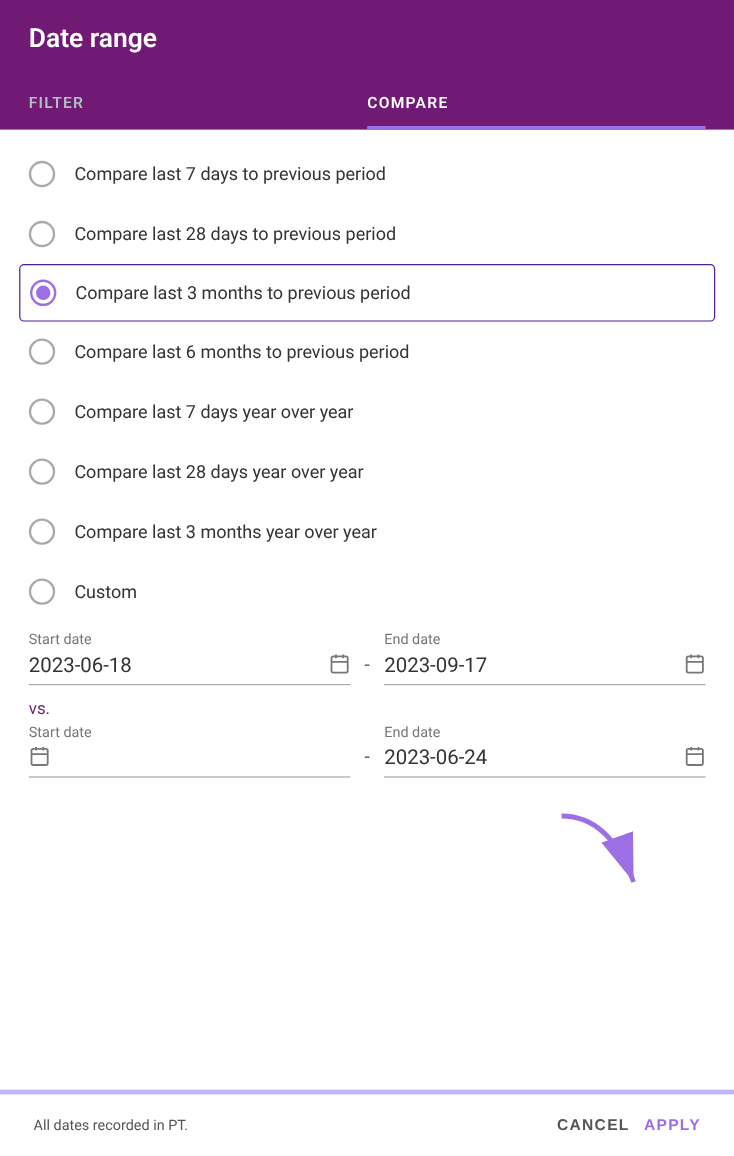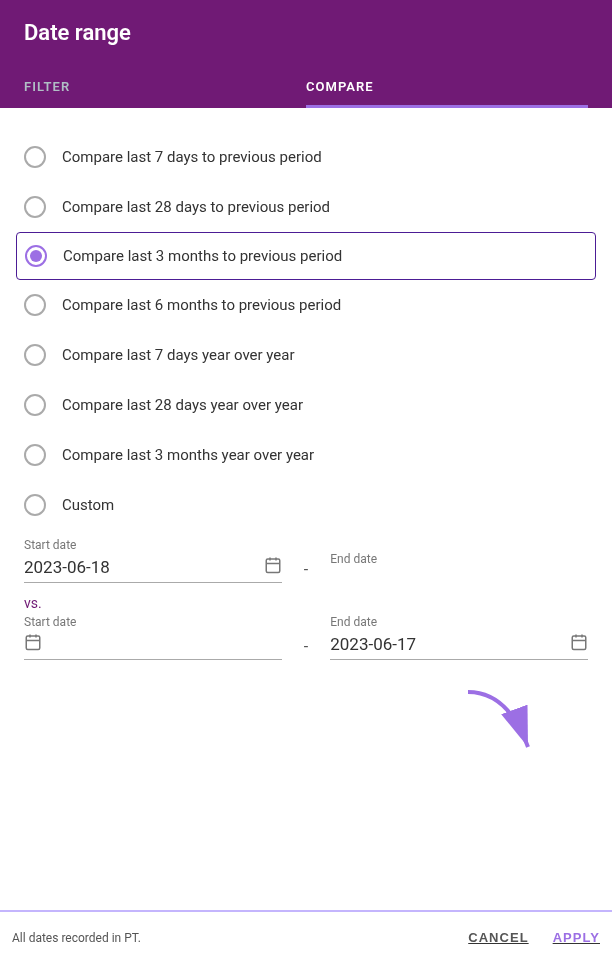--- a/index.html
+++ b/index.html
@@ -47,21 +47,21 @@
       content: '';
       position: absolute;
       bottom: 0;
       left: 0;
       right: 0;
       height: 3px;
       background: #9c6fe4;
     }
 
     .content {
-      padding: 24px 24px 0 24px;
+      padding: 12px 24px 0 24px;
     }
 
     .radio-option {
       display: flex;
       align-items: center;
       padding: 14px 0;
       cursor: pointer;
       border-radius: 4px;
     }
 
@@ -101,22 +101,22 @@
       font-size: 15px;
       color: #333;
     }
 
     .custom-section {
       padding: 8px 0 0 0;
     }
 
     .date-row {
       display: flex;
-      align-items: center;
-      gap: 22px;
+      align-items: flex-start;
+      gap: 12px;
       margin-bottom: 12px;
     }
 
     .date-group {
       flex: 1;
     }
 
     .date-label {
       font-size: 12px;
       color: #777;
@@ -157,35 +157,34 @@
     }
 
     .footer {
       position: absolute;
       bottom: 0;
       left: 0;
       right: 0;
       display: flex;
       align-items: center;
       justify-content: space-between;
-      padding: 18px 12px;
-      border-top: 2px solid #c4b5fd;
+      padding: 18px 28px;
+      border-top: 4px solid #c4b5fd;
       background: #fff;
     }
 
     .footer-note {
       font-size: 12px;
       color: #555;
     }
 
     .footer-buttons {
       display: flex;
-      gap: 24px;
+      gap: 12px;
       align-items: flex-start;
-      text-decoration: underline;
     }
 
     .btn-cancel {
       font-size: 13px;
       font-weight: 600;
       color: #555;
       letter-spacing: 0.08em;
       cursor: pointer;
       background: none;
       border: none;
@@ -289,20 +288,31 @@
                 <line x1="16" y1="2" x2="16" y2="6"></line>
                 <line x1="8" y1="2" x2="8" y2="6"></line>
                 <line x1="3" y1="10" x2="21" y2="10"></line>
               </svg>
             </span>
           </div>
         </div>
         <div class="dash">-</div>
         <div class="date-group">
           <div class="date-label">End date</div>
+          <div class="date-input-wrapper">
+            <span class="date-value">2023-09-17</span>
+            <span class="calendar-icon">
+              <svg width="18" height="18" viewBox="0 0 24 24" fill="none" stroke="#777" stroke-width="2">
+                <rect x="3" y="4" width="18" height="18" rx="2"></rect>
+                <line x1="16" y1="2" x2="16" y2="6"></line>
+                <line x1="8" y1="2" x2="8" y2="6"></line>
+                <line x1="3" y1="10" x2="21" y2="10"></line>
+              </svg>
+            </span>
+          </div>
         </div>
       </div>
 
       <div class="vs-label">vs.</div>
 
       <div class="date-row">
         <div class="date-group">
           <div class="date-label">Start date</div>
           <div class="date-input-wrapper">
             <span class="calendar-icon">
@@ -312,21 +322,21 @@
                 <line x1="8" y1="2" x2="8" y2="6"></line>
                 <line x1="3" y1="10" x2="21" y2="10"></line>
               </svg>
             </span>
           </div>
         </div>
         <div class="dash">-</div>
         <div class="date-group">
           <div class="date-label">End date</div>
           <div class="date-input-wrapper">
-            <span class="date-value">2023-06-17</span>
+            <span class="date-value">2023-06-24</span>
             <span class="calendar-icon">
               <svg width="18" height="18" viewBox="0 0 24 24" fill="none" stroke="#777" stroke-width="2">
                 <rect x="3" y="4" width="18" height="18" rx="2"></rect>
                 <line x1="16" y1="2" x2="16" y2="6"></line>
                 <line x1="8" y1="2" x2="8" y2="6"></line>
                 <line x1="3" y1="10" x2="21" y2="10"></line>
               </svg>
             </span>
           </div>
         </div>

